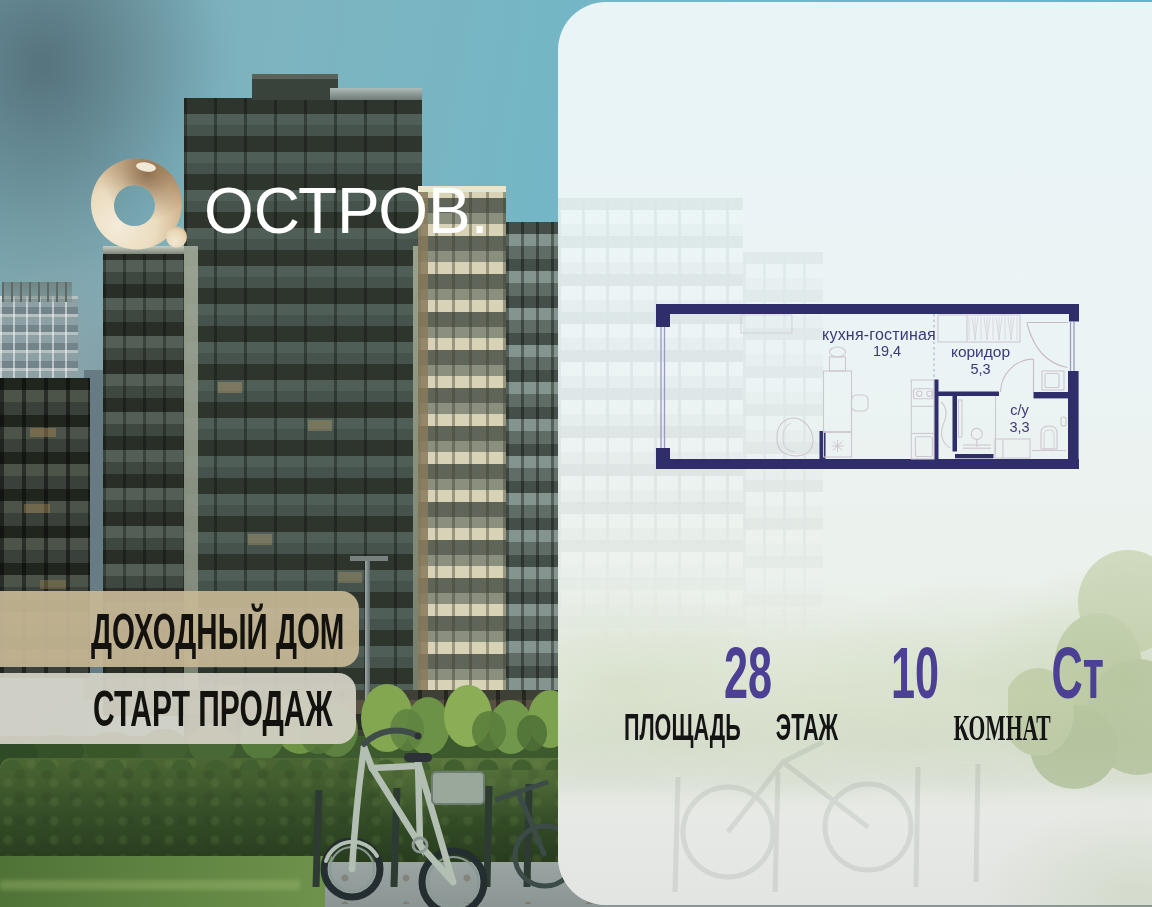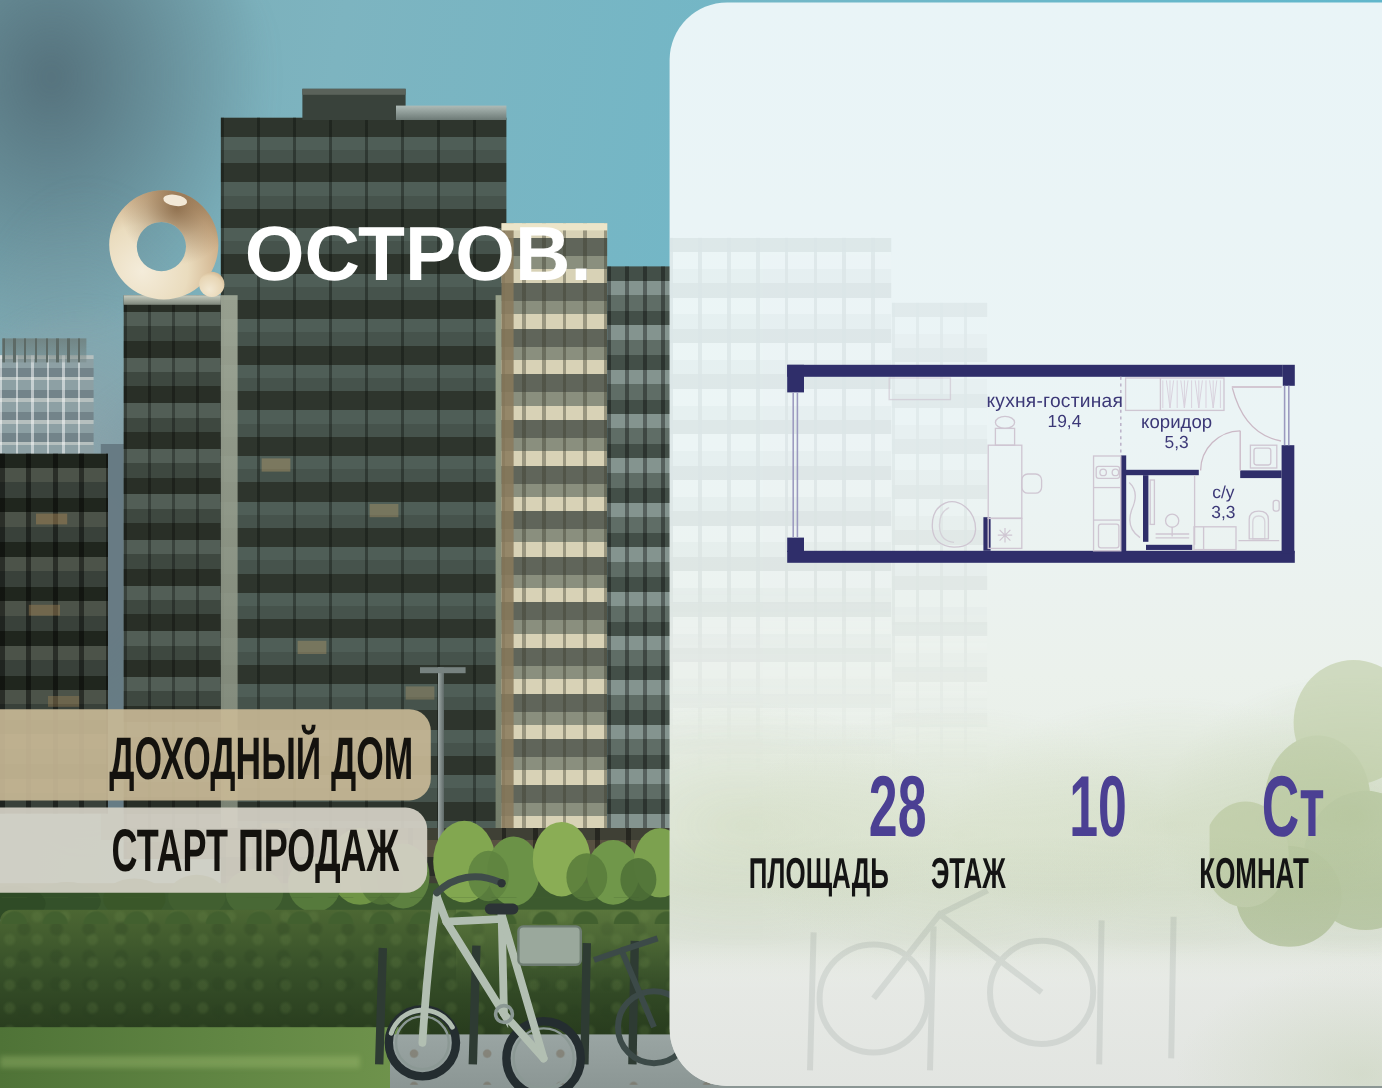--- a/index.html
+++ b/index.html
@@ -218,21 +218,21 @@
        M54.5 35 A20.5 20.5 0 1 1 54.5 76 A20.5 20.5 0 1 1 54.5 35 Z"></path>
   <path fill-rule="evenodd" fill="url(#goldtop)" d="M56.5 8.5 A45.5 45.5 0 1 0 56.5 99.5 A45.5 45.5 0 1 0 56.5 8.5 Z
        M54.5 35 A20.5 20.5 0 1 1 54.5 76 A20.5 20.5 0 1 1 54.5 35 Z"></path>
 
   <ellipse cx="66" cy="17" rx="10" ry="4.6" fill="rgba(252,244,228,.9)" transform="rotate(9 66 17)"></ellipse>
 
   <circle cx="96.5" cy="87" r="10.5" fill="url(#golddot)"></circle>
 </svg>
 
 <div class="abs" style="left:204px;top:186px;width:330px;height:50px;color:#fff;
-  font-weight:bold;font-size:64px;letter-spacing:0px;line-height:50px;">ОСТРОВ.</div>
+  font-weight:normal;font-size:64px;letter-spacing:0px;line-height:50px;">ОСТРОВ.</div>
 
 <div class="abs" style="left:-20px;top:591px;width:379px;height:76px;border-radius:0 18px 18px 0;
   background:rgba(200,185,150,.92);"></div>
 
 <div class="abs" style="left:91px;top:601px;width:600px;height:62px;">
   <span style="display:inline-block;font-weight:bold;font-size:50px;line-height:62px;color:#14120e;
   transform:scaleX(.59);transform-origin:left center;white-space:nowrap;">ДОХОДНЫЙ ДОМ</span>
 </div>
 
 <div class="abs" style="left:-20px;top:673px;width:376px;height:71px;border-radius:0 18px 18px 0;
@@ -442,16 +442,16 @@
 <div class="abs" style="left:755px;top:708px;width:200px;">
   <span style="display:inline-block;font-weight:bold;font-size:36px;line-height:40px;color:#141414;
   transform:scaleX(.60);transform-origin:center;">ЭТАЖ</span>
 </div>
 
 <div class="abs" style="left:921px;top:637px;width:200px;text-align:right;">
   <span style="display:inline-block;font-weight:bold;font-size:72px;line-height:72px;color:#4b4093;
   transform:scaleX(.60);transform-origin:center;">Ст</span>
 </div>
 
-<div class="abs" style="left:921px;top:708px;width:200px;text-align:right;">
+<div class="abs" style="left:921px;top:708px;width:200px;text-align:left;font-family:Liberation Serif, serif;">
   <span style="display:inline-block;font-weight:bold;font-size:36px;line-height:40px;color:#141414;
   transform:scaleX(.60);transform-origin:center;">КОМНАТ</span>
 </div>
 
 </body></html>

